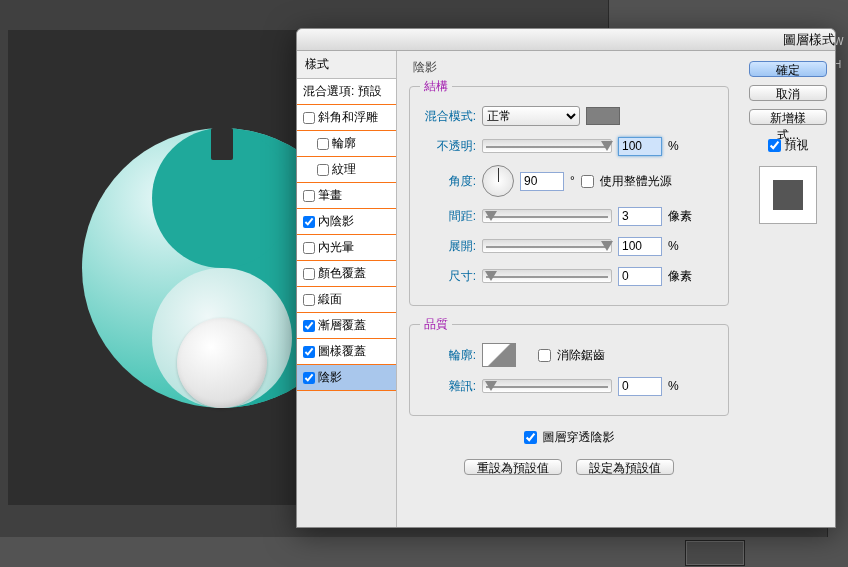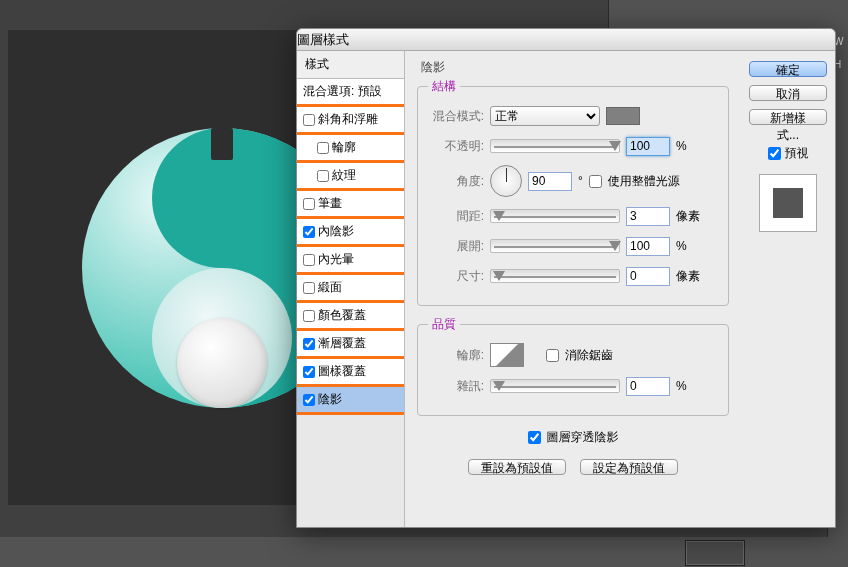--- a/index.html
+++ b/index.html
@@ -10,49 +10,49 @@
 .yy-teal{position:absolute;width:140px;height:280px;right:0;top:0;background:#1fa99b;border-radius:0 280px 280px 0}
 .yy-top{position:absolute;width:140px;height:140px;border-radius:50%;left:70px;top:0;background:#1fa99b}
 .yy-bottom{position:absolute;width:140px;height:140px;border-radius:50%;left:70px;bottom:0;background:radial-gradient(circle at 40% 35%,#eff8f8 0%,#b0e0db 80%)}
 .yy-dot{position:absolute;width:90px;height:90px;border-radius:50%;left:95px;top:190px;background:radial-gradient(circle at 38% 32%,#fff 0%,#dcdcdc 80%);box-shadow:inset -2px -2px 6px rgba(0,0,0,.1),0 1px 3px rgba(0,0,0,.2)}
 .yy-notch{position:absolute;width:22px;height:32px;left:129px;top:0;background:#2e2e2e;border-radius:2px}
 .top-right-panel{position:absolute;right:0;top:0;width:240px;height:30px;background:#535353;border-left:1px solid #2a2a2a}
 .bottom-strip{position:absolute;left:0;bottom:0;width:100%;height:30px;background:#535353}
 .thumb{position:absolute;right:103px;bottom:1px;width:60px;height:26px;border:1px solid #222}
 .thumb div{width:100%;height:100%;background:#4a4a4a;border:1px solid #666}
 .dialog{position:absolute;left:296px;top:28px;width:540px;height:500px;background:#ececec;border:1px solid #8a8a8a;border-radius:6px 6px 0 0;box-shadow:0 6px 30px rgba(0,0,0,.5)}
-.titlebar{height:22px;background:linear-gradient(#f7f7f7,#d9d9d9);border-bottom:1px solid #aaa;border-radius:6px 6px 0 0;text-align:left;line-height:22px;font-size:13px}
+.titlebar{height:22px;background:linear-gradient(#f7f7f7,#d9d9d9);border-bottom:1px solid #aaa;border-radius:6px 6px 0 0;text-align:right;line-height:22px;font-size:13px}
 .content{display:flex;height:calc(100% - 22px)}
-.styles-col{width:108px;border-right:1px solid #bbb;background:#e8e8e8}
+.styles-col{width:100px;border-right:1px solid #bbb;background:#e8e8e8}
 .styles-hdr{padding:5px 8px;border-bottom:1px solid #bbb;background:#efefef}
-.style-row{padding:4px 6px;border-bottom:3px solid #f97316;display:flex;align-items:center;gap:3px;cursor:default;background:#fff}
+.style-row{padding:4px 6px;border-bottom:1px solid #f97316;display:flex;align-items:center;gap:3px;cursor:default;background:#fff}
 .style-row.selected{background:#a9c7ec}
 .style-row.indent{padding-left:20px}
 .style-row input[type=checkbox]{width:12px;height:12px}
 .middle{flex:1;padding:8px 12px}
 fieldset{border:1px solid #bbb;border-radius:4px;padding:10px;margin-bottom:10px}
 legend{padding:0 4px;color:#a21caf}
 .section-label{color:#444;margin-bottom:2px;padding-left:4px}
 .row{display:flex;align-items:center;gap:6px;margin-bottom:8px;min-height:22px}
-.row .lbl{width:56px;text-align:right;color:#737373}
-select{width:110px;height:20px;border:1px solid #999;border-radius:3px;background:linear-gradient(#fff,#e8e8e8)}
+.row .lbl{width:56px;text-align:right;color:#0369a1}
+select{width:98px;height:20px;border:1px solid #999;border-radius:3px;background:linear-gradient(#fff,#e8e8e8)}
 .swatch{width:34px;height:18px;background:#808080;border:1px solid #666}
 .slider{width:130px;height:14px;position:relative;background:linear-gradient(#ddd,#fff);border-radius:2px;border:1px solid #bbb}
 .slider .track{position:absolute;left:3px;right:3px;top:6px;height:2px;background:#999}
 .slider .thumb-tri{position:absolute;top:1px;width:0;height:0;border-left:6px solid transparent;border-right:6px solid transparent;border-top:10px solid #888}
 input.num{width:44px;height:19px;border:1px solid #8fa9d6;padding:1px 3px;text-align:left;background:#fff}
 input.num.hi{box-shadow:0 0 3px #5b9dd9;border-color:#5b9dd9;background:#cfe3fb}
 .angle-dial{width:32px;height:32px;border:1px solid #888;border-radius:50%;position:relative;background:radial-gradient(#fff,#ddd)}
 .angle-dial .needle{position:absolute;width:1px;height:14px;background:#333;left:50%;top:2px;transform-origin:bottom center}
 .contour-swatch{width:34px;height:24px;border:1px solid #888;background:linear-gradient(135deg,#fff 48%,#888 52%)}
 .btn{height:16px;padding:0 12px;border:1px solid #999;border-radius:4px;background:linear-gradient(#fff,#e4e4e4);cursor:default}
 .btn.primary{background:linear-gradient(#cfe5ff,#9fc6f4);border-color:#5a86c8;font-weight:500}
 .right-col{width:94px;padding:10px 8px;display:flex;flex-direction:column;gap:8px;align-items:center}
 .right-col .btn{width:78px}
-.preview-check{display:flex;align-items:center;gap:4px;margin-top:12px}
+.preview-check{display:flex;align-items:center;gap:4px;margin-top:4px}
 .preview-box{width:58px;height:58px;background:#fff;border:1px solid #aaa;display:flex;align-items:center;justify-content:center;margin-top:4px}
 .preview-box .inner{width:30px;height:30px;background:#555}
 .right-dark{position:absolute;right:0;top:30px;width:21px;height:507px;background:#535353;border-left:1px solid #2a2a2a}
 .right-dark .t{color:#ddd;writing-mode:horizontal-tb;font-size:10px;padding:6px 6px}
 </style>
 </head>
 <body>
 
 <div class="top-right-panel"></div>
 <div class="right-dark">
@@ -106,25 +106,25 @@
           <div class="style-row">
             <input type="checkbox" checked="" style="">
             <span>內陰影</span>
           </div>
           <div class="style-row">
             <input type="checkbox" style="">
             <span>內光暈</span>
           </div>
           <div class="style-row">
             <input type="checkbox" style="">
+            <span>顏色覆蓋</span>
+          </div>
+          <div class="style-row">
+            <input type="checkbox" style="">
             <span>緞面</span>
-          </div>
-          <div class="style-row">
-            <input type="checkbox" style="">
-            <span>顏色覆蓋</span>
           </div>
           <div class="style-row">
             <input type="checkbox" checked="" style="">
             <span>漸層覆蓋</span>
           </div>
           <div class="style-row">
             <input type="checkbox" checked="" style="">
             <span>圖樣覆蓋</span>
           </div>
           <div class="style-row selected">

